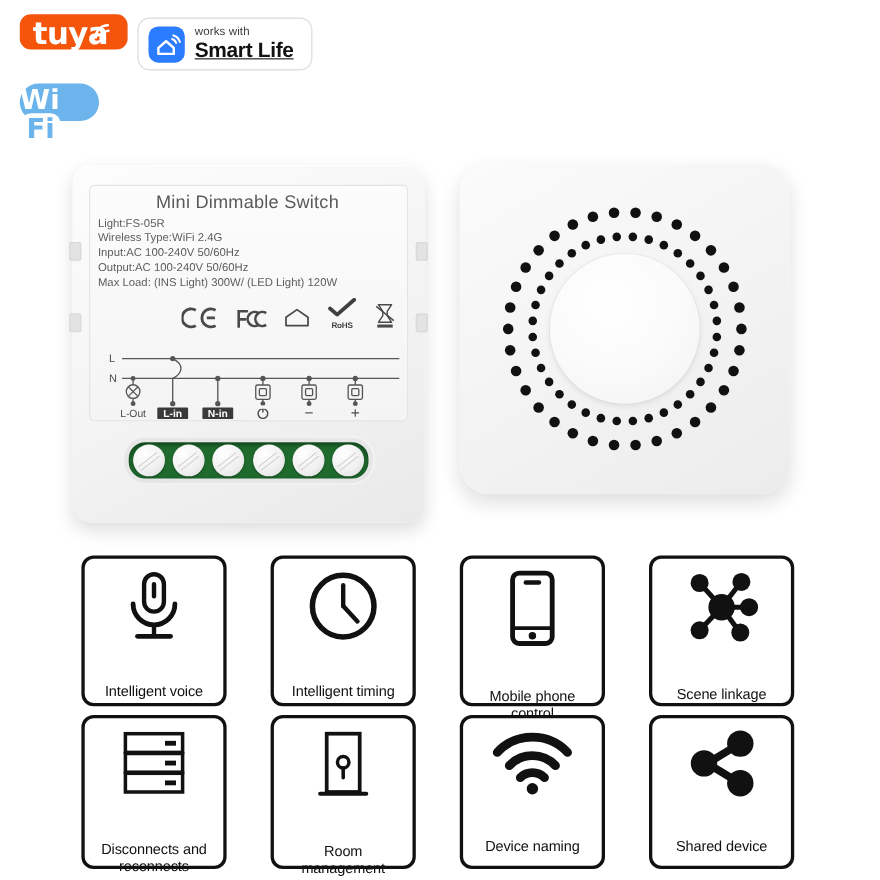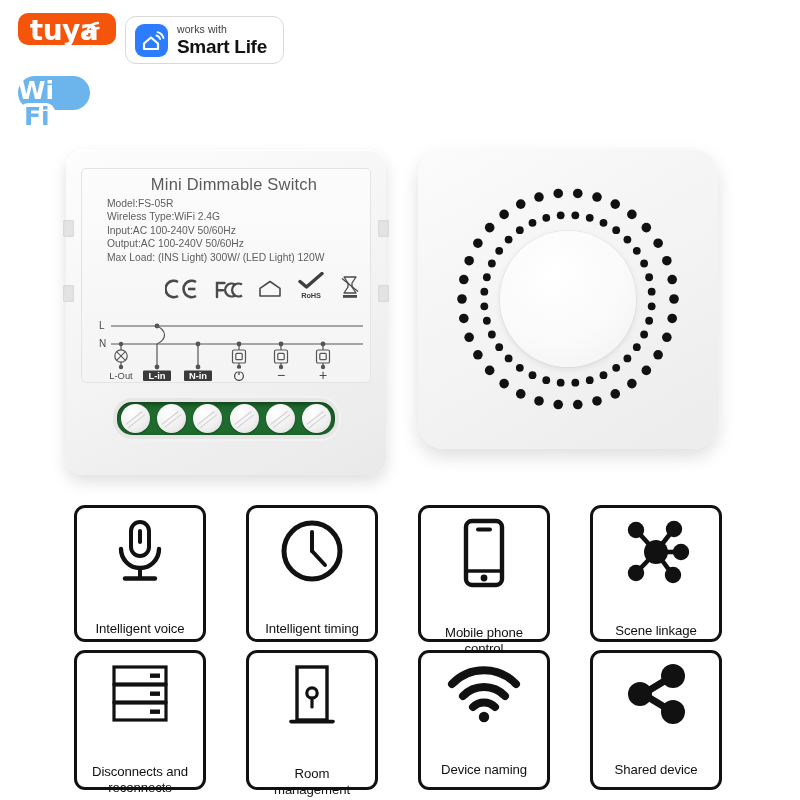--- a/index.html
+++ b/index.html
@@ -51,42 +51,42 @@
     border: 1.6px solid #d9d9d9; border-radius: 11px;
     background: #fff;
     display: flex; align-items: center; padding: 16px 9px;
   }
   .sl-appicon {
     width: 33px; height: 33px; background: #2b7cff;
     border-radius: 9px; position: relative; flex: 0 0 auto;
   }
   .sl-text { margin-left: 9px; line-height: 1; }
   .sl-works { font-size: 10.5px; color: #3c3c3c; letter-spacing: .1px; display:block; }
-  .sl-name  { font-size: 19px; color: #121212; font-weight: bold; letter-spacing: -.3px; display:block; margin-top: 2px; }
+  .sl-name  { font-size: 19px; color: #121212; font-weight: bold; letter-spacing: -.3px; display:block; margin-top: 2px; text-decoration: underline; }
 
   
   #dimmer {
     position: absolute; left: 66px; top: 150px;
     width: 320px; height: 325px;
     background: linear-gradient(155deg,#fdfdfd 0%,#f3f3f3 55%,#e9e9e9 100%);
     border-radius: 17px;
     box-shadow: 0 7px 16px rgba(0,0,0,.13), 0 1px 0 #fff inset;
   }
   .tab { position: absolute; width: 11px; height: 17px; background: #e3e3e3;
          border-radius: 2px; box-shadow: inset 0 0 2px rgba(0,0,0,.15); }
   .tab.l1 { left: -3px; top: 70px; }
   .tab.l2 { left: -3px; top: 135px; }
   .tab.r1 { right: -3px; top: 70px; }
   .tab.r2 { right: -3px; top: 135px; }
 
   #label-plate {
     position: absolute; left: 15px; top: 18px; right: 15px; height: 215px;
     background: linear-gradient(180deg,#fcfcfc,#f4f4f4);
     border: 1px solid #e4e4e4; border-radius: 5px;
-    padding: 6px 9px 0 25px;
+    padding: 6px 9px 0 7px;
   }
   #dev-title {
     text-align: center; font-size: 16.5px; color: #5a5a5a;
     font-weight: normal; letter-spacing: .2px; margin-bottom: 3px;
   }
   .spec { font-size: 10.3px; color: #5e5e5e; line-height: 13.4px; white-space: nowrap; }
 
   #cert-row {
     display: flex; align-items: flex-end; justify-content: flex-end;
     gap: 13px; margin-top: 5px; height: 30px;
@@ -194,21 +194,21 @@
 
   <div id="dimmer">
     <div class="tab l1"></div>
     <div class="tab l2"></div>
     <div class="tab r1"></div>
     <div class="tab r2"></div>
 
     <div id="label-plate">
       <div id="dev-title">Mini Dimmable Switch</div>
 
-      <div class="spec">Model:FS-05R</div>
+      <div class="spec">Light:FS-05R</div>
       <div class="spec">Wireless Type:WiFi 2.4G</div>
       <div class="spec">Input:AC 100-240V 50/60Hz</div>
       <div class="spec">Output:AC 100-240V 50/60Hz</div>
       <div class="spec">Max Load: (INS Light) 300W/ (LED Light) 120W</div>
 
       <div id="cert-row">
         <svg class="cert" width="36" height="20" viewBox="0 0 36 20">
           <path d="M13 3 A8.2 8.2 0 1 0 13 17" stroke="#4a4a4a" stroke-width="2.6" fill="none"></path>
           <path d="M31 3 A8.2 8.2 0 1 0 31 17" stroke="#4a4a4a" stroke-width="2.6" fill="none"></path>
           <path d="M23 10 h7.4" stroke="#4a4a4a" stroke-width="2.6" fill="none"></path>

